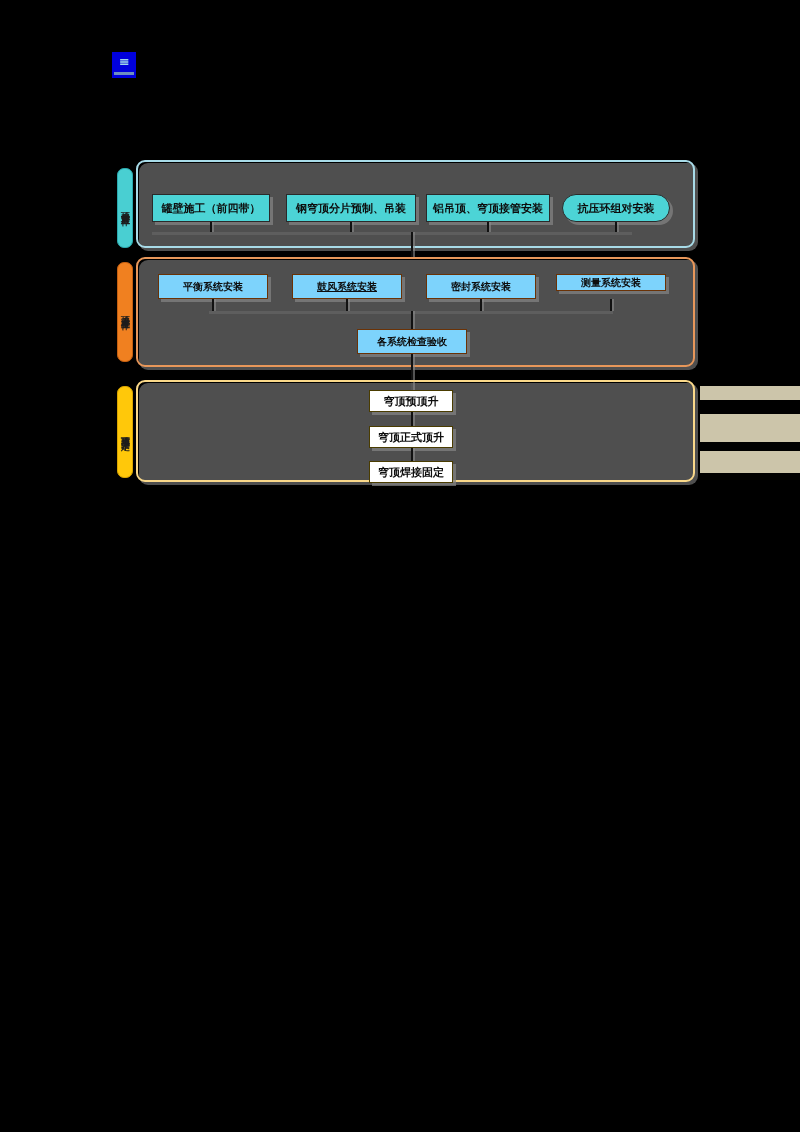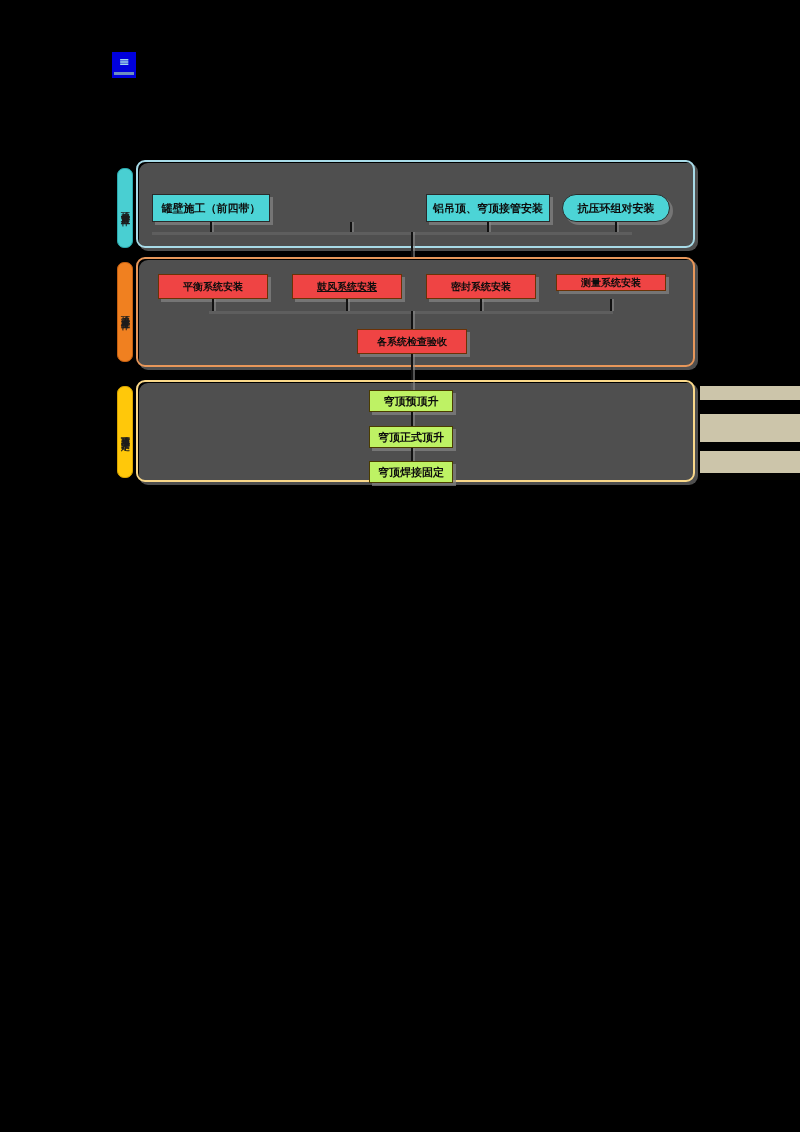--- a/index.html
+++ b/index.html
@@ -103,22 +103,22 @@
     align-items: center;
     justify-content: center;
     font-family: "DejaVu Serif", "Liberation Serif", serif;
     font-weight: bold;
     color: #0d0d0d;
     line-height: 1;
     white-space: nowrap;
     box-shadow: 3px 3px 0 rgba(130,130,130,.75);
   }
   .pbox.cyan   { background: #4cd4d6; border: 1px solid #2a2a2a; font-size: 11px; }
-  .pbox.orange { background: #ef4444; border: 1px solid #6a3206; font-size: 10px; }
-  .pbox.yellow { background: #bef264; border: 1px solid #4a3c00; font-size: 11px; }
+  .pbox.orange { background: #7dd3fc; border: 1px solid #6a3206; font-size: 10px; }
+  .pbox.yellow { background: #ffffff; border: 1px solid #4a3c00; font-size: 11px; }
 
   
   .vline {
     position: absolute;
     width: 2px;
     background: #111;
     box-shadow: 2px 0 0 rgba(140,140,140,.6);
   }
   .busline {
     position: absolute;
@@ -139,20 +139,21 @@
     <div class="glyph">≡</div>
     <div class="bar"></div>
   </div>
 
   <div class="sec-shadow" style="left:139px; top:163px; width:559px; height:88px;"></div>
   <div class="section sec-1" style="left:136px; top:160px; width:559px; height:88px;"></div>
 
   <div class="stage-label st-1" style="left:117px; top:168px; width:16px; height:80px;">顶升前置工作</div>
 
   <div class="pbox cyan" style="left:152px; top:194px; width:118px; height:28px;">罐壁施工（前四带）</div>
+  <div class="pbox cyan" style="left:286px; top:194px; width:130px; height:28px;">钢穹顶分片预制、吊装</div>
   <div class="pbox cyan" style="left:426px; top:194px; width:124px; height:28px;">铝吊顶、穹顶接管安装</div>
   <div class="pbox cyan" style="left:562px; top:194px; width:108px; height:28px;border-radius:14px;">抗压环组对安装</div>
 
   <div class="vline" style="left:210px; top:222px; width:2px; height:10px;"></div>
   <div class="vline" style="left:350px; top:222px; width:2px; height:10px;"></div>
   <div class="vline" style="left:487px; top:222px; width:2px; height:10px;"></div>
   <div class="vline" style="left:615px; top:222px; width:2px; height:10px;"></div>
 
   <div class="busline" style="left:152px; top:232px; width:480px;"></div>
   <div class="vline" style="left:411px; top:232px; width:2px; height:26px;"></div>

